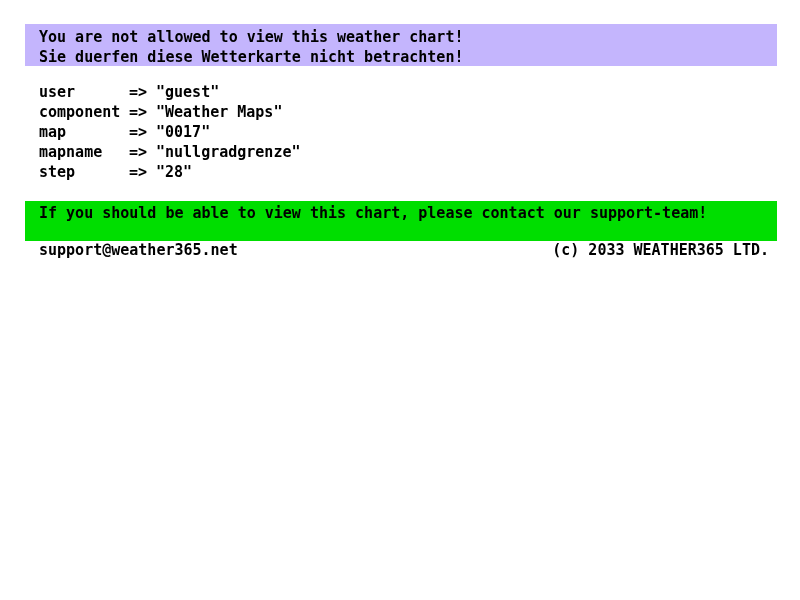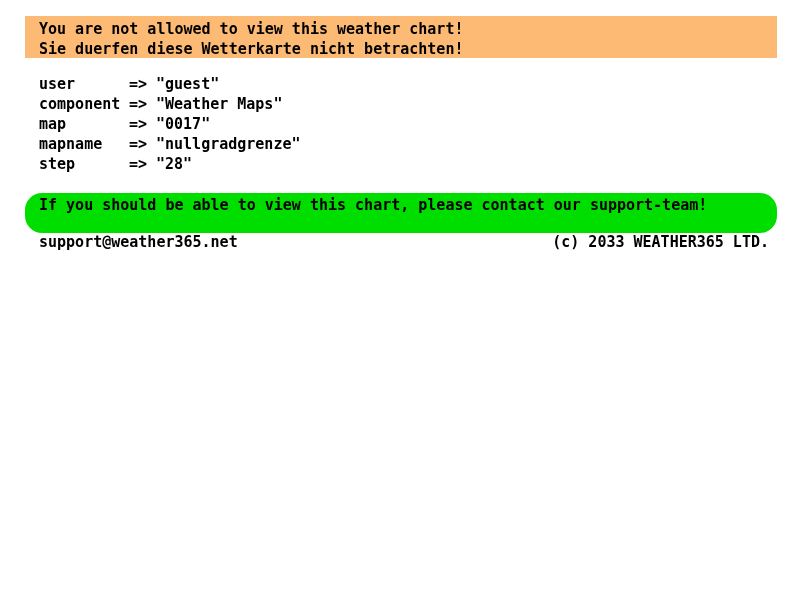--- a/index.html
+++ b/index.html
@@ -17,31 +17,30 @@
     overflow: hidden;
   }
   .banner {
     margin-left: 25px;
     width: 752px;
     box-sizing: border-box;
     padding-left: 14px;
     line-height: 20px;
   }
   .banner-error {
-    margin-top: 16px;
+    margin-top: 24px;
     height: 42px;
     padding-top: 3px;
-    background: #fdba74;
+    background: #c4b5fd;
   }
   .banner-info {
     margin-top: 19px;
     height: 40px;
     padding-top: 2px;
     background: #00de00;
-    border-radius: 17px;
   }
   .params {
     margin: 16px 0 0 39px;
     line-height: 20px;
     height: 100px;
   }
   .param-key {
     display: inline-block;
     width: 90px; 
   }

